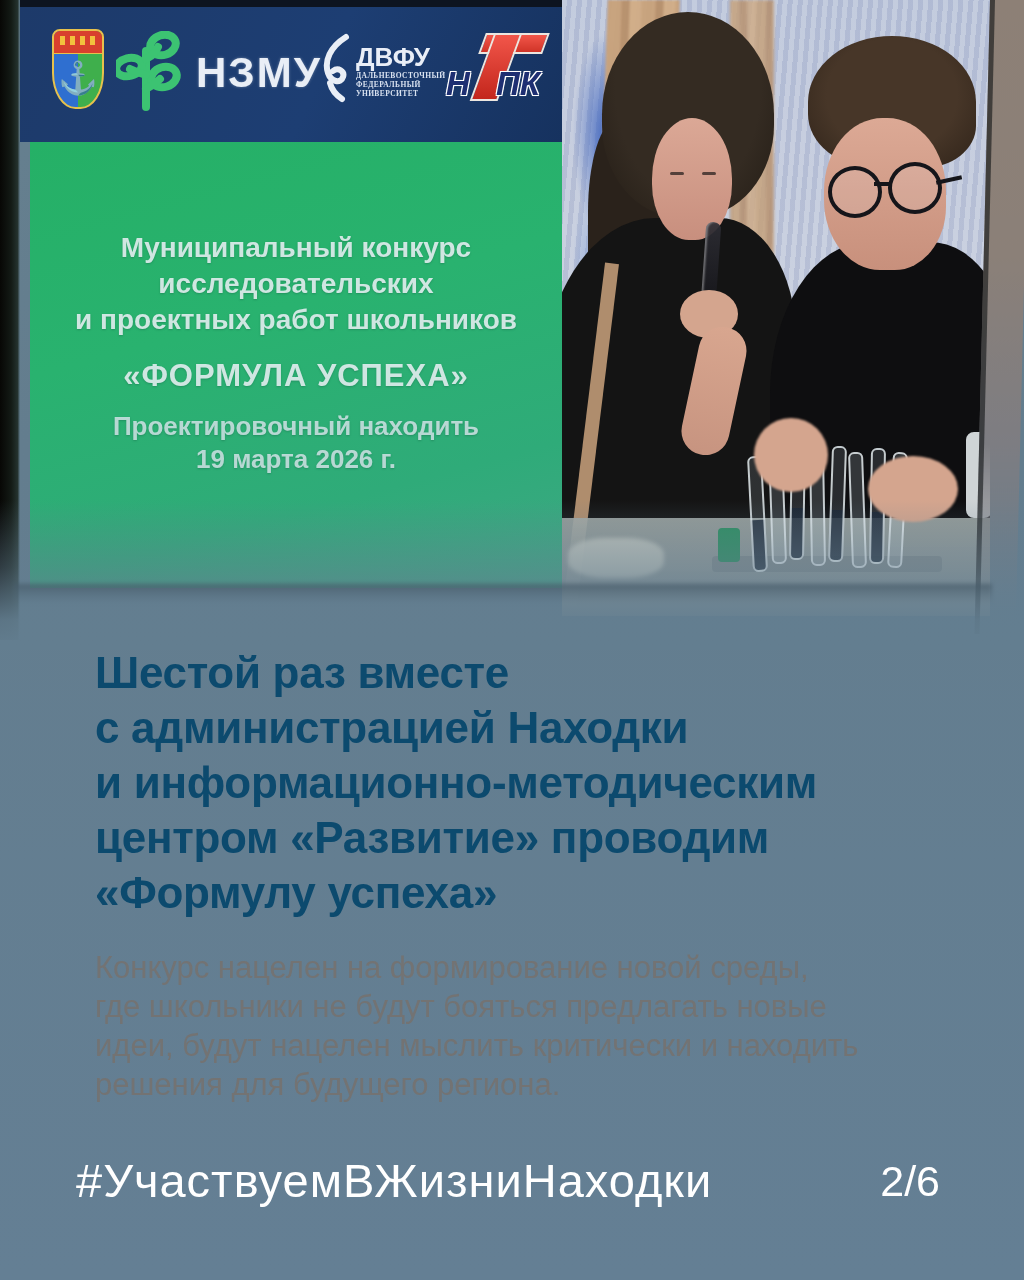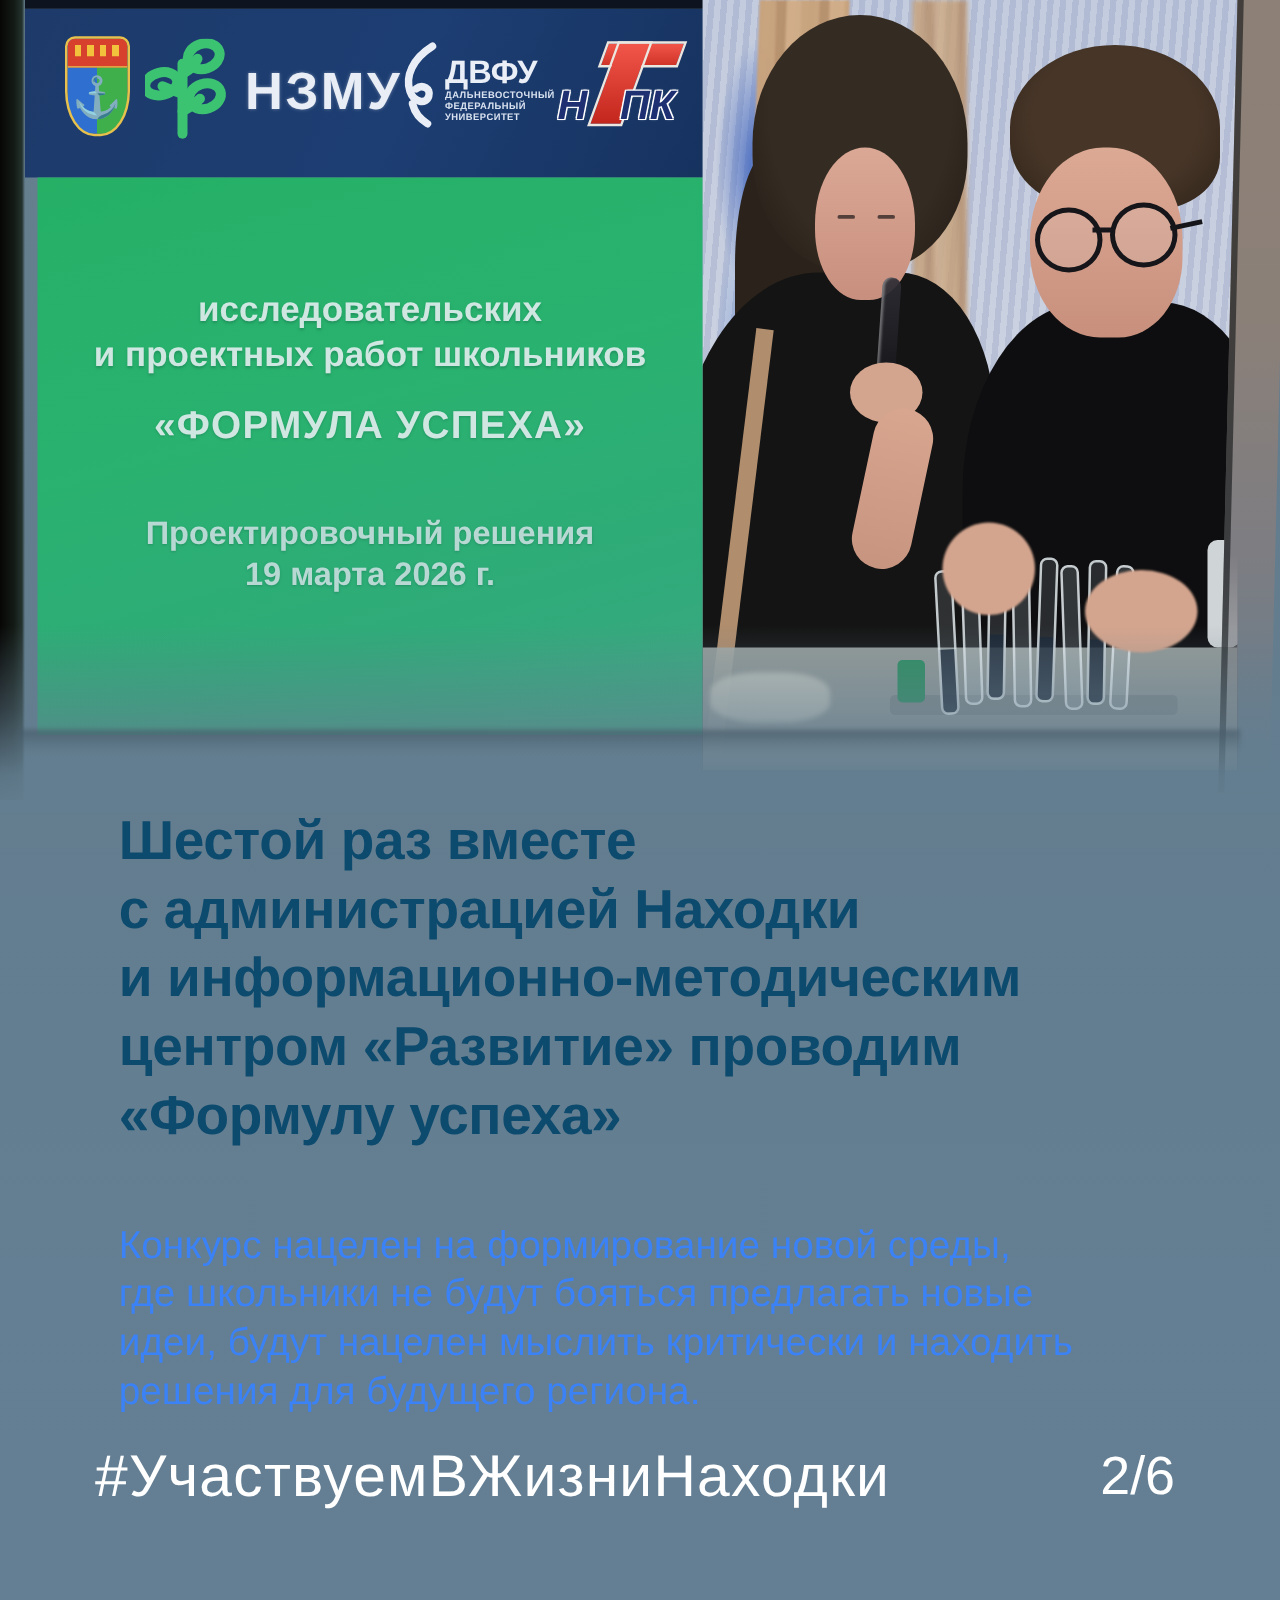--- a/index.html
+++ b/index.html
@@ -32,21 +32,21 @@
   .emblem-crown{left:6px;top:5px;width:36px;height:9px;
       background:repeating-linear-gradient(90deg,#f2c23d 0 5px,rgba(0,0,0,0) 5px 10px);}
   .emblem-anchor{left:0;top:22px;width:100%;text-align:center;font-size:32px;line-height:50px;color:#f2c23d;}
   .sprout{left:96px;top:24px;}
   .nzmu{left:176px;top:42px;font-size:42px;font-weight:bold;color:#e9eef6;letter-spacing:2px;
       text-shadow:0 0 3px rgba(255,255,255,0.35);}
   .dvfu{left:296px;top:24px;width:130px;height:86px;}
   .dvfu-flame{left:0;top:2px;}
   .dvfu-col{left:40px;top:12px;color:#e9eef7;}
   .dvfu-big{font-size:26px;font-weight:bold;line-height:28px;}
-  .dvfu-sub{font-size:7.5px;line-height:9px;font-weight:bold;color:#d9e2f0;letter-spacing:0.4px;}
+  .dvfu-sub{font-size:7.5px;line-height:9px;font-weight:bold;color:#d9e2f0;letter-spacing:0.4px;font-family:Liberation Serif, serif;}
   .ngpk{left:424px;top:22px;width:106px;height:80px;}
   .ngpk-gv{left:38px;top:4px;width:24px;height:64px;transform:skewX(-20deg);
       background:linear-gradient(180deg,#f2564a,#c3261c);border:2px solid #ece6e0;}
   .ngpk-gt{left:38px;top:4px;width:60px;height:17px;transform:skewX(-20deg);
       background:linear-gradient(180deg,#f2564a,#d03428);border:2px solid #ece6e0;}
   .ngpk-letter{font-size:33px;font-weight:bold;font-style:italic;color:#1e2f72;
       text-shadow:1px 1px 0 #fff,-1px -1px 0 #fff,1px -1px 0 #fff,-1px 1px 0 #fff,0 0 2px #fff;}
   .ngpk-n{left:2px;top:36px;}
   .ngpk-pk{left:52px;top:36px;}
 
@@ -105,21 +105,21 @@
       border-left:5px solid rgba(15,18,20,0.6);
       background:linear-gradient(180deg,#8d8076 0%,#8b8078 40%,#7d7d82 70%,rgba(99,126,144,0) 100%);}
   .bezel{left:14px;top:584px;width:978px;height:20px;filter:blur(2px);
       background:linear-gradient(180deg,rgba(24,34,42,0.75),rgba(24,34,42,0));}
   .bottom-fade{left:0;top:500px;width:1024px;height:150px;
       background:linear-gradient(180deg,rgba(99,126,144,0) 0%,rgba(99,126,144,0.45) 45%,rgba(99,126,144,0.92) 80%,#637e90 100%);}
 
   
   .heading{left:95px;top:645px;width:870px;color:#0c4a6e;font-weight:bold;
       font-size:44px;line-height:55px;letter-spacing:-0.3px;}
-  .bodytext{left:95px;top:948px;width:860px;color:#3b82f6;font-size:31px;line-height:39px;margin-top:28px;}
+  .bodytext{left:95px;top:948px;width:860px;color:#737373;font-size:31px;line-height:39px;}
   .hashtag{left:76px;top:1158px;font-size:47px;line-height:46px;color:#ffffff;letter-spacing:1px;}
   .pageind{right:84px;top:1158px;font-size:43px;line-height:46px;color:#ffffff;}
 </style>
 </head>
 <body>
 
 <div class="abs photo-strip">
 
   <div class="abs photo">
     <div class="abs curtain1"></div>
@@ -195,26 +195,27 @@
       <div class="abs ngpk">
         <div class="abs ngpk-gt"></div>
         <div class="abs ngpk-gv"></div>
         <div class="abs ngpk-letter ngpk-n">Н</div>
         <div class="abs ngpk-letter ngpk-pk">ПК</div>
       </div>
     </div>
 
     <div class="abs greenbox">
       <div class="abs gb-text gb-title">
+        <div>Муниципальный конкурс</div>
         <div>исследовательских</div>
         <div>и проектных работ школьников</div>
         <div class="gb-formula">«ФОРМУЛА УСПЕХА»</div>
       </div>
       <div class="abs gb-text gb-seminar">
-        <div>Проектировочный решения</div>
+        <div>Проектировочный находить</div>
         <div>19 марта 2026 г.</div>
       </div>
     </div>
   </div>
 
   <div class="abs left-bezel"></div>
   <div class="abs top-edge"></div>
   <div class="abs wall"></div>
   <div class="abs bezel"></div>
   <div class="abs bottom-fade"></div>

